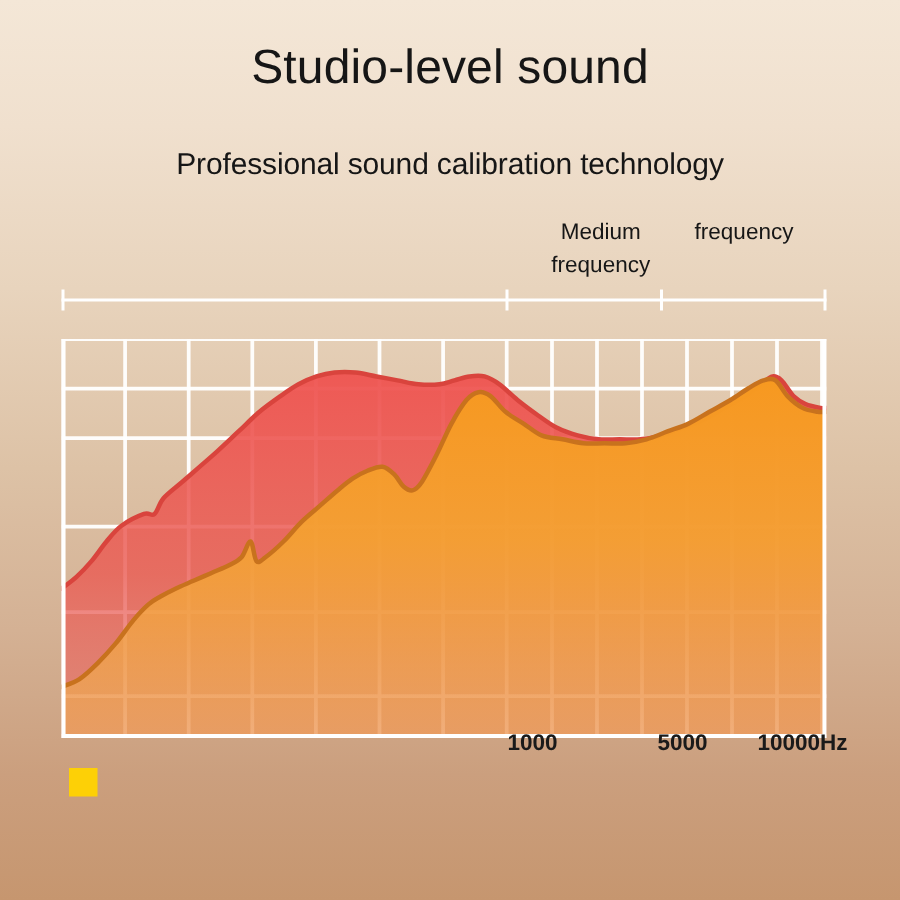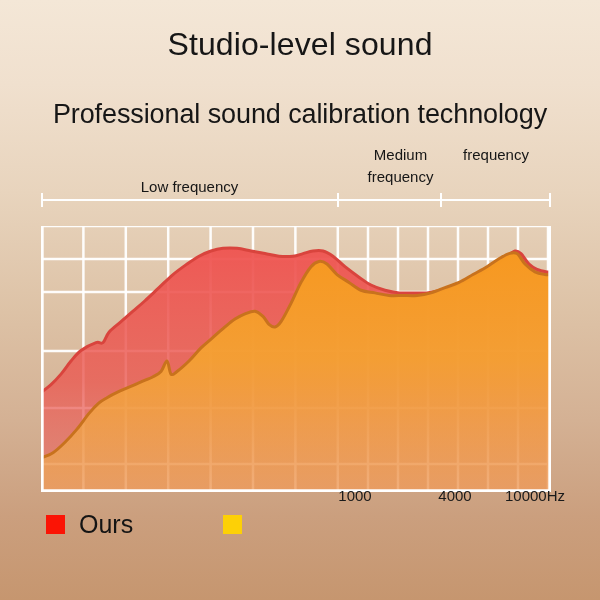--- a/index.html
+++ b/index.html
@@ -16,21 +16,21 @@
       #c6966f 100%);
   }
   .stage{position:relative;width:528px;height:600px;}
 
   .title{
     position:absolute;left:0;top:26px;width:600px;text-align:center;
     font-size:32px;color:#161616;letter-spacing:0.1px;
   }
   .subtitle{
     position:absolute;left:0;top:99px;width:600px;text-align:center;
-    font-size:27px;color:#161616;letter-spacing:-0.1px;
+    font-size:20px;color:#161616;letter-spacing:-0.1px;
   }
 
   
   .band-label{
     position:absolute;text-align:center;font-size:15px;color:#161616;
     line-height:1.45;
   }
   #band-low{left:41px;top:176px;width:297px;}
   #band-med{left:349px;top:144px;width:103px;}
   #band-high{left:441px;top:144px;width:110px;}
@@ -39,40 +39,39 @@
   .ruler{position:absolute;left:41px;top:193px;width:510px;height:14px;}
   .ruler .bar{position:absolute;left:0;top:6px;width:100%;height:2px;background:#ffffff;}
   .ruler .tick{position:absolute;top:0;width:2px;height:14px;background:#ffffff;}
 
   
   .plot{position:absolute;left:41px;top:226px;width:510px;height:266px;}
   .plot svg{display:block;}
 
   
   .xlab{
-    position:absolute;top:487px;font-size:15px;font-weight:normal;
+    position:absolute;top:487px;font-size:15px;font-weight:bold;
     color:#1a1a1a;text-align:center;
   }
 
   
   .legend{position:absolute;left:46px;top:512px;display:flex;align-items:center;}
   .legend-item{display:flex;align-items:center;}
   .legend-item + .legend-item{margin-left:90px;}
   .swatch{width:19px;height:19px;display:inline-block;}
   .legend-text{font-size:25px;color:#141414;margin-left:14px;line-height:1;}
 </style>
 </head>
 <body>
 
 <div class="stage">
 
   <div class="title">Studio-level sound</div>
   <div class="subtitle">Professional sound calibration technology</div>
 
-  <div class="band-label" id="band-low">Low frequency</div>
   <div class="band-label" id="band-med">
     <div>Medium</div>
     <div>frequency</div>
   </div>
   <div class="band-label" id="band-high">
     <div>frequency</div>
   </div>
 
   <div class="ruler">
     <div class="bar"></div>
@@ -128,27 +127,23 @@
       <g id="frame-layer">
           <line x1="1.2" y1="0" x2="1.2" y2="266" stroke="#ffffff" stroke-width="3"></line>
           <line x1="0" y1="264.8" x2="510" y2="264.8" stroke="#ffffff" stroke-width="3"></line>
           <line x1="508.8" y1="0" x2="508.8" y2="266" stroke="#ffffff" stroke-width="3"></line>
         </g>
     </svg>
   </div>
 
   <div id="xticks">
       <div class="xlab" style="left: 310px; width: 90px;">1000</div>
-      <div class="xlab" style="left: 410px; width: 90px;">4000</div>
+      <div class="xlab" style="left: 410px; width: 90px;">5000</div>
       <div class="xlab" style="left: 490px; width: 90px;">10000Hz</div>
     </div>
 
   <div class="legend">
-    <div class="legend-item">
-      <span class="swatch" id="sw0" style="background: rgb(251, 20, 5);"></span>
-      <span class="legend-text">Ours</span>
-    </div>
     <div class="legend-item">
       <span class="swatch" id="sw1" style="background: rgb(253, 208, 6);"></span>
     </div>
   </div>
 
 </div>
 
 </body></html>

